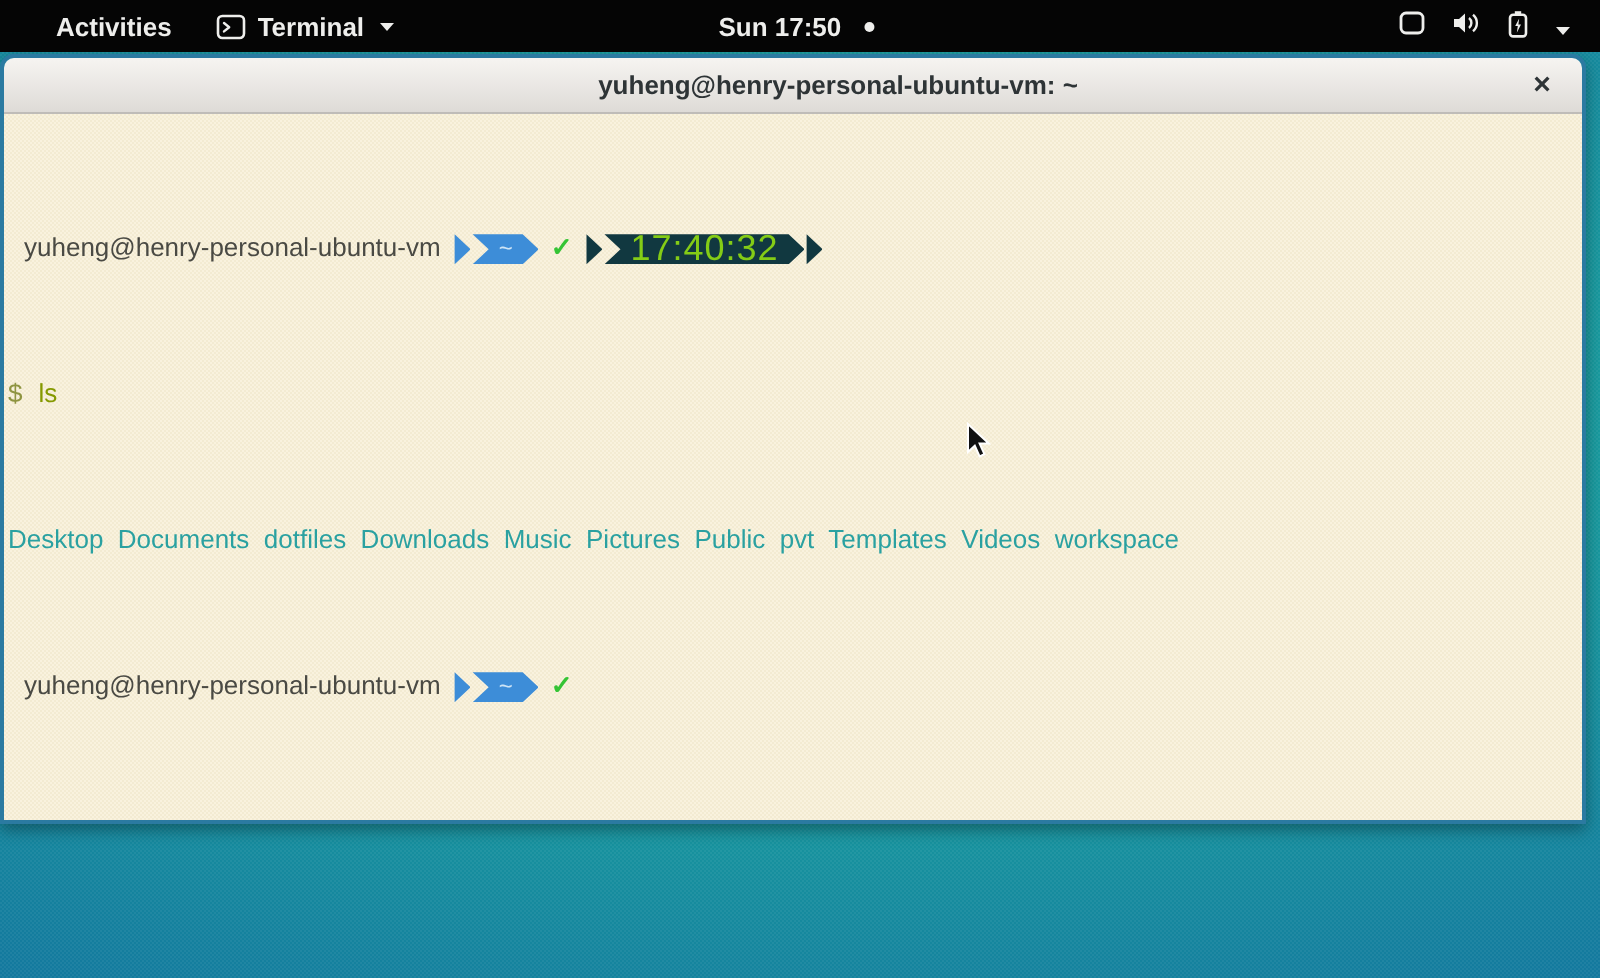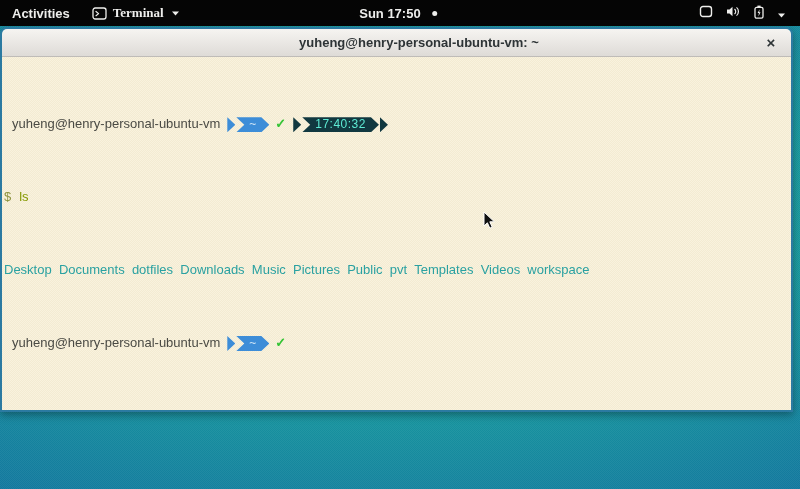--- a/index.html
+++ b/index.html
@@ -11,22 +11,22 @@
   .screen::after { 
     content:""; position:absolute; inset:0; pointer-events:none;
     background: conic-gradient(rgba(255,255,255,0.05) 25%, transparent 0 50%, rgba(255,255,255,0.05) 0 75%, transparent 0) 0 0/2px 2px;
   }
 
   
   .top-bar {
     position:absolute; top:0; left:0; width:800px; height:26px; background:#050505;
     color:#eeeeec; display:flex; align-items:center; font-size:13px; font-weight:700; z-index:5;
   }
-  .activities { padding:0 12px; height:26px; display:flex; align-items:center; cursor:default; }
-  .app-menu { display:flex; align-items:center; gap:6px; padding:0 10px; height:26px;font-family:Liberation Serif, serif; }
+  .activities { padding:0 12px; height:26px; display:flex; align-items:center; cursor:default;margin-left:16px; }
+  .app-menu { display:flex; align-items:center; gap:6px; padding:0 10px; height:26px; }
   .term-icon { display:flex; align-items:center; }
   .caret-down { display:flex; align-items:center; margin-left:1px; }
   .clock { position:absolute; left:50%; transform:translateX(-52%); display:flex; align-items:center; gap:12px; height:26px; }
   .notif-dot { width:5px; height:5px; border-radius:50%; background:#eeeeec; display:inline-block; }
   .status-area { position:absolute; right:8px; top:0; height:26px; display:flex; align-items:center; gap:13px; padding:0 6px; }
 
   
   .terminal-window {
     position:absolute; top:27px; left:0; width:793px; height:385px;
     border:2px solid #2b7aa1; border-radius:7px 7px 0 0; overflow:hidden; z-index:4;
@@ -60,21 +60,21 @@
   .pl { display:flex; align-items:center; height:15px; }
   .pl-tri { width:8px; height:15px; clip-path:polygon(0 0, 100% 50%, 0 100%); margin-right:1px; flex:none; }
   .pl-band {
     height:15px; display:flex; align-items:center; justify-content:center;
     clip-path:polygon(0 0, calc(100% - 8px) 0, 100% 50%, calc(100% - 8px) 100%, 0 100%, 8px 50%);
     padding:0 13px 1px 13px; flex:none;
   }
   .seg-blue { background:#3d8dd8; }
   .band-blue { background:#3d8dd8; color:#cde4f6; font-size:12px; }
   .seg-dark { background:#113840; }
-  .band-dark { background:#113840; color:#5eead4; font-size:12px; letter-spacing:0.5px; }
+  .band-dark { background:#113840; color:#84cc16; font-size:18px; letter-spacing:0.5px; }
   .check { color:#35c435; font-weight:700; margin:0 7px 0 6px; font-size:13px; }
   .trail-tri { margin-left:1px; margin-right:0; }
 
   .block-cursor { display:inline-block; width:8px; height:13px; background:#4a545c; margin-left:8px; }
 
   .mouse-cursor { position:absolute; left:483px; top:211px; z-index:9; }
 </style>
 </head>
 <body>
 

